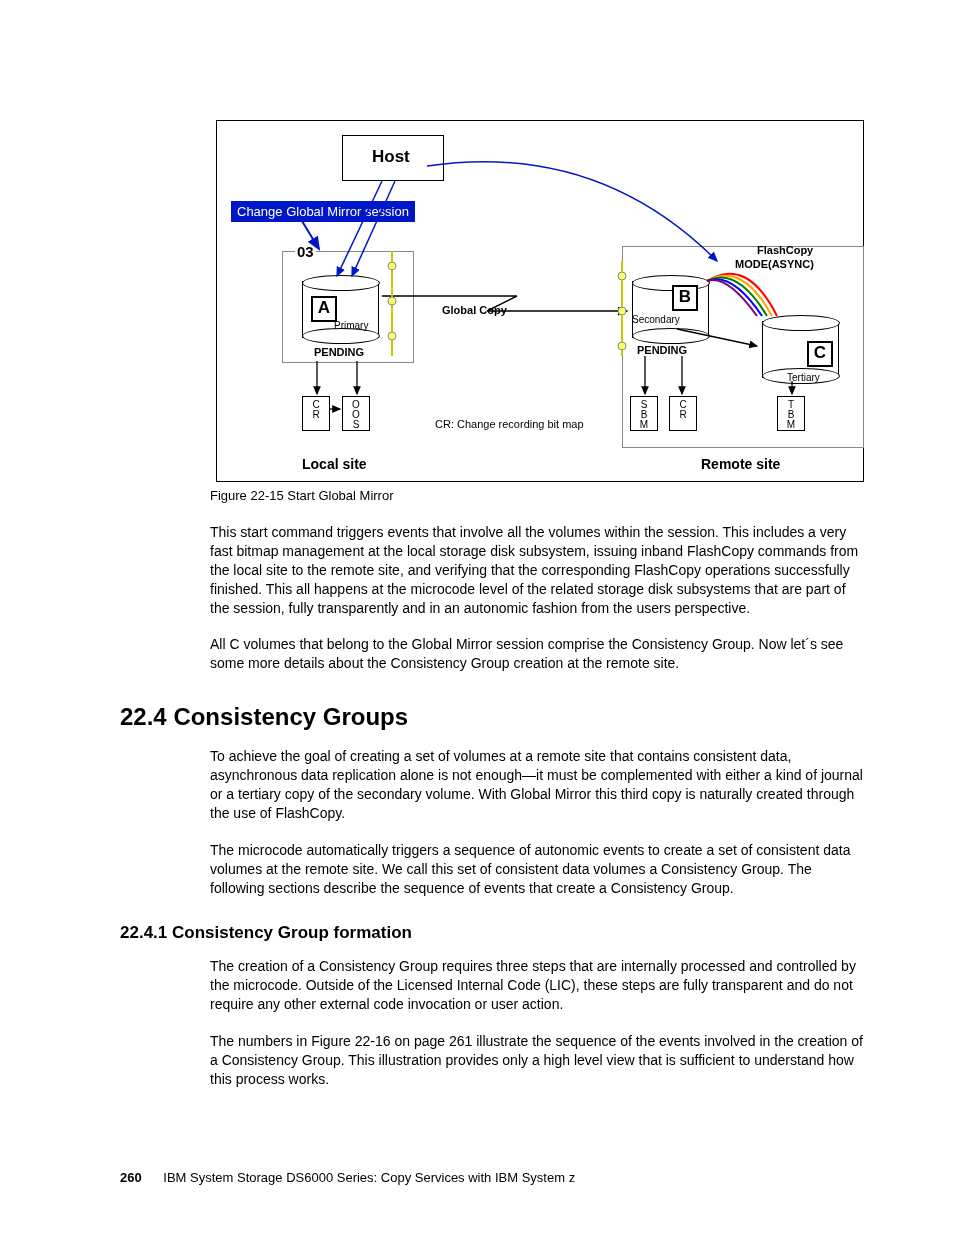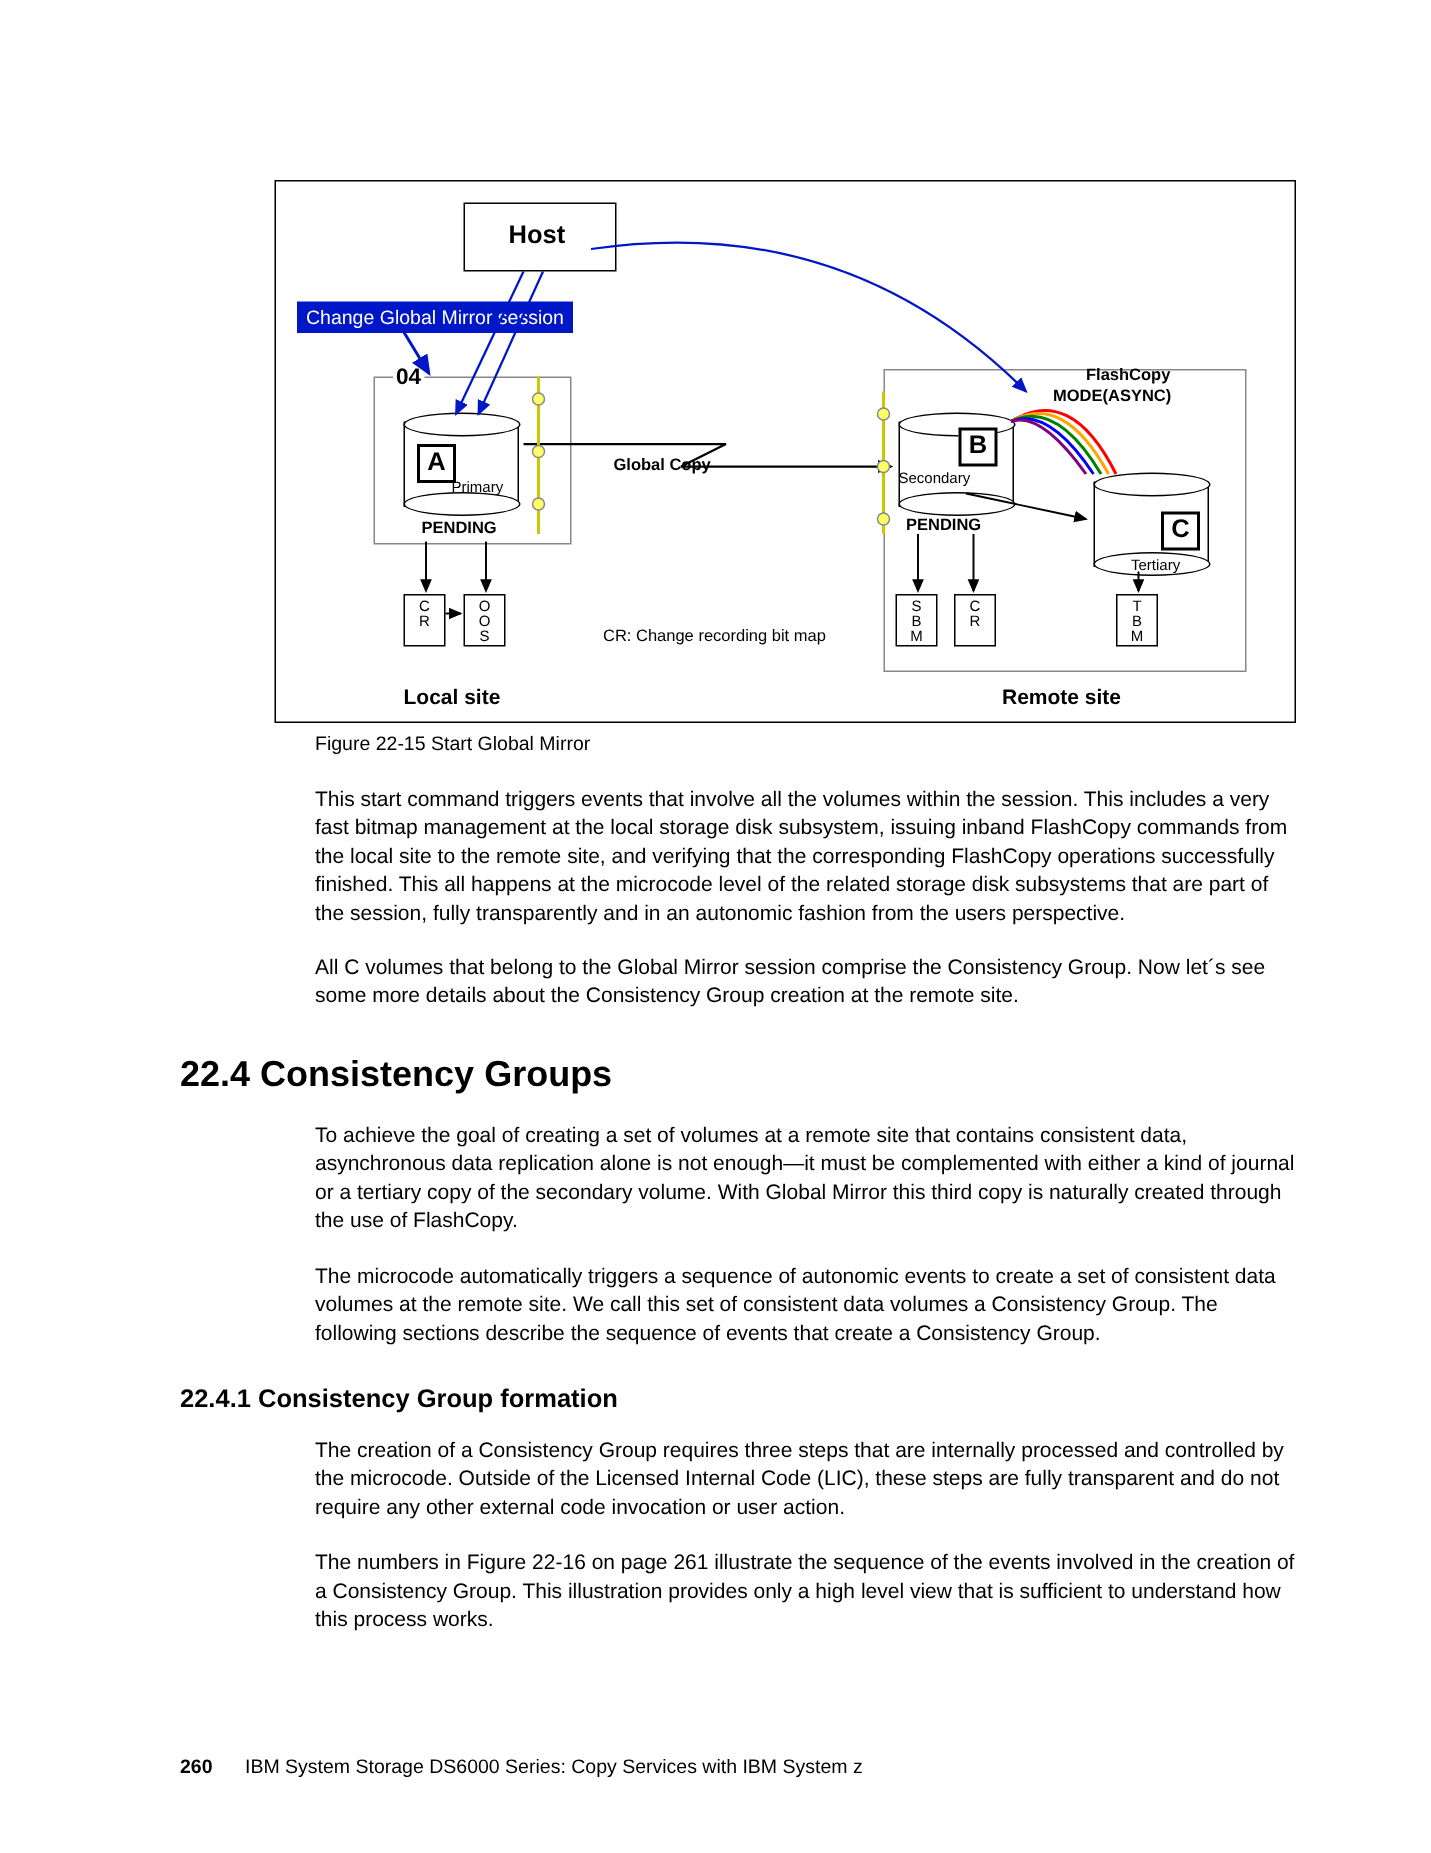--- a/index.html
+++ b/index.html
@@ -13,21 +13,21 @@
     width: 954px;
     height: 1235px;
     position: relative;
     box-sizing: border-box;
     padding: 120px 90px 60px 120px;
   }
   .figure-box {
     border: 1px solid #000;
     position: relative;
     height: 360px;
-    margin-left: 63px;
+    margin-left: 96px;
     margin-bottom: 6px;
   }
   .caption {
     font-size: 13px;
     margin-left: 90px;
     margin-bottom: 20px;
   }
   .para {
     font-size: 14px;
     line-height: 1.35;
@@ -86,21 +86,21 @@
 <div class="page">
 
   <div class="figure-box">
 
     <div style="position:absolute; left:125px; top:14px; width:100px; height:44px; border:1.5px solid #000;"></div>
     <div class="lbl" style="left:155px; top:26px; font-size:17px;">Host</div>
 
     <div class="blue-box" style="left:14px; top:80px;">Change Global Mirror session</div>
 
     <div style="position:absolute; left:65px; top:130px; width:130px; height:110px; border:1.5px solid #888;"></div>
-    <div class="lbl" style="left:78px; top:122px; background:#fff; padding:0 2px; font-size:15px;">04</div>
+    <div class="lbl" style="left:78px; top:122px; background:#fff; padding:0 2px; font-size:15px;">03</div>
 
     <div class="cyl" style="left:85px; top:160px; width:75px; height:55px;"></div>
     <div class="letter-box" style="left:94px; top:175px;">A</div>
     <div class="tiny" style="left:97px; top:200px;padding-left:20px;">Primary</div>
     <div class="small" style="left:97px; top:225px; font-size:11px;">PENDING</div>
 
     <div class="mini-box" style="left:85px; top:275px;"><span style="white-space:pre;">C
 R</span></div>
     <div class="mini-box" style="left:125px; top:275px;"><span style="white-space:pre;">O
 O

